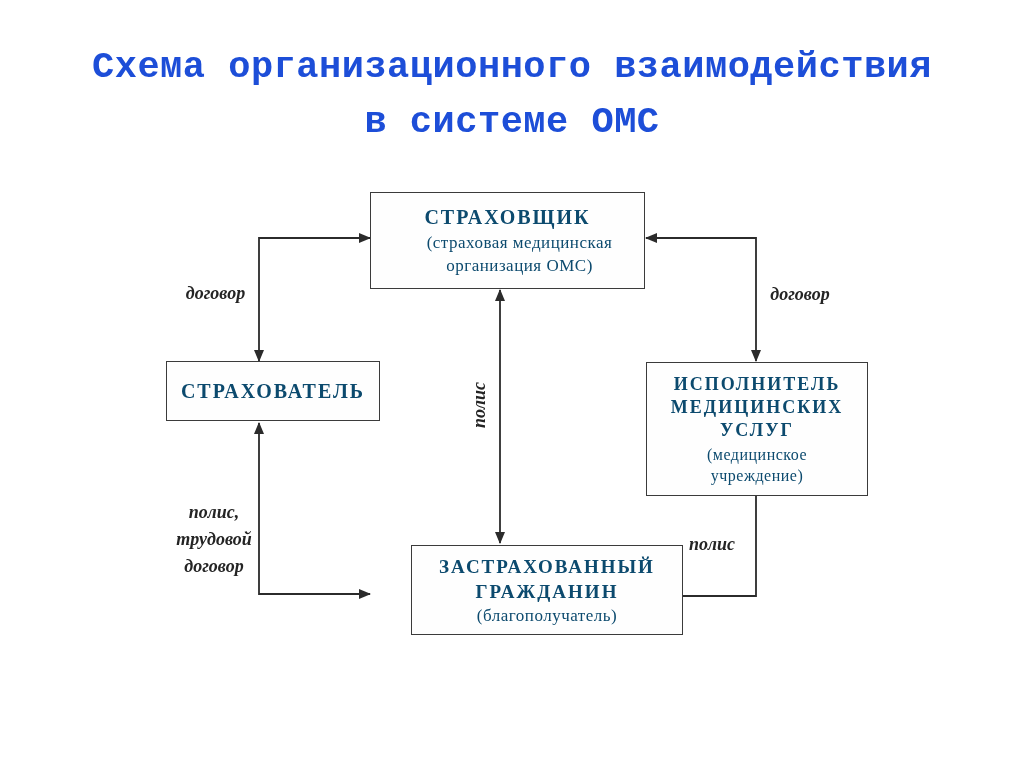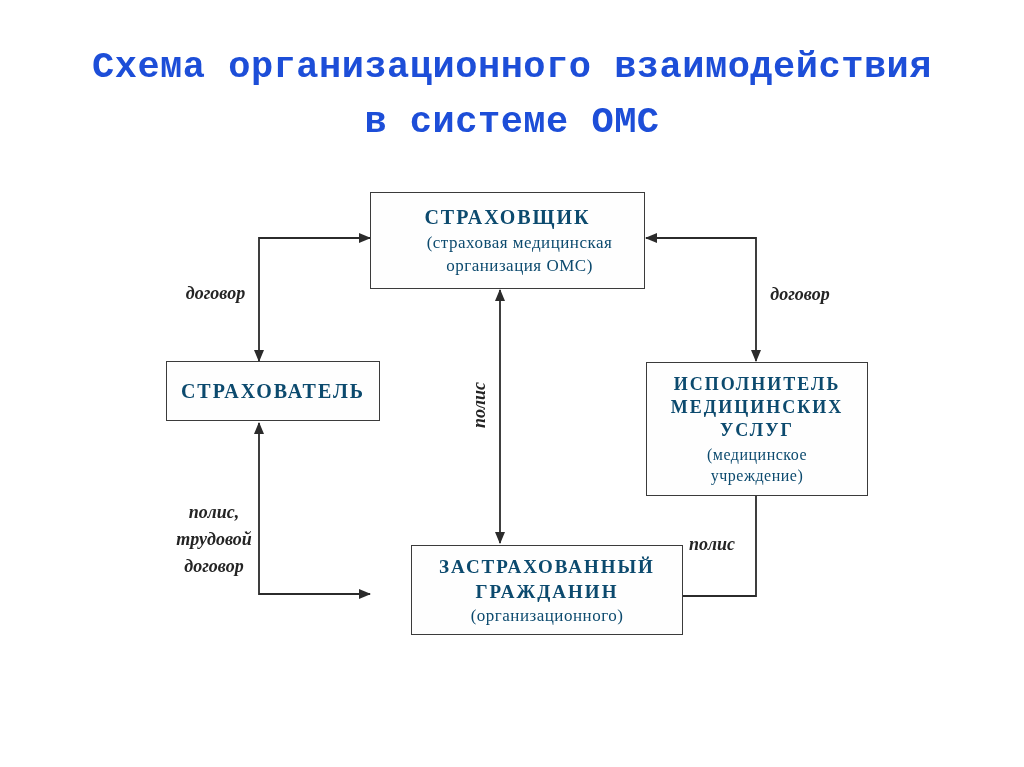--- a/index.html
+++ b/index.html
@@ -115,21 +115,21 @@
     <div class="node-name">ИСПОЛНИТЕЛЬ
 МЕДИЦИНСКИХ
 УСЛУГ</div>
     <div class="node-detail">(медицинское
 учреждение)</div>
   </div>
 
   <div class="node node-insured" style="left:371px; top:545px; width:272px; height:90px;margin-left:40px;">
     <div class="node-name">ЗАСТРАХОВАННЫЙ
 ГРАЖДАНИН</div>
-    <div class="node-detail">(организационного)</div>
+    <div class="node-detail">(благополучатель)</div>
   </div>
 
   <div class="edge-label" style="left:168px; top:280px; width:95px;">договор</div>
 
   <div class="edge-label" style="left:758px; top:281px; width:84px;">договор</div>
 
   <div class="edge-label vertical" style="left:419px; top:392px; width:120px; height:26px;">полис</div>
 
   <div class="edge-label" style="left:160px; top:499px; width:108px;">полис,
 трудовой

